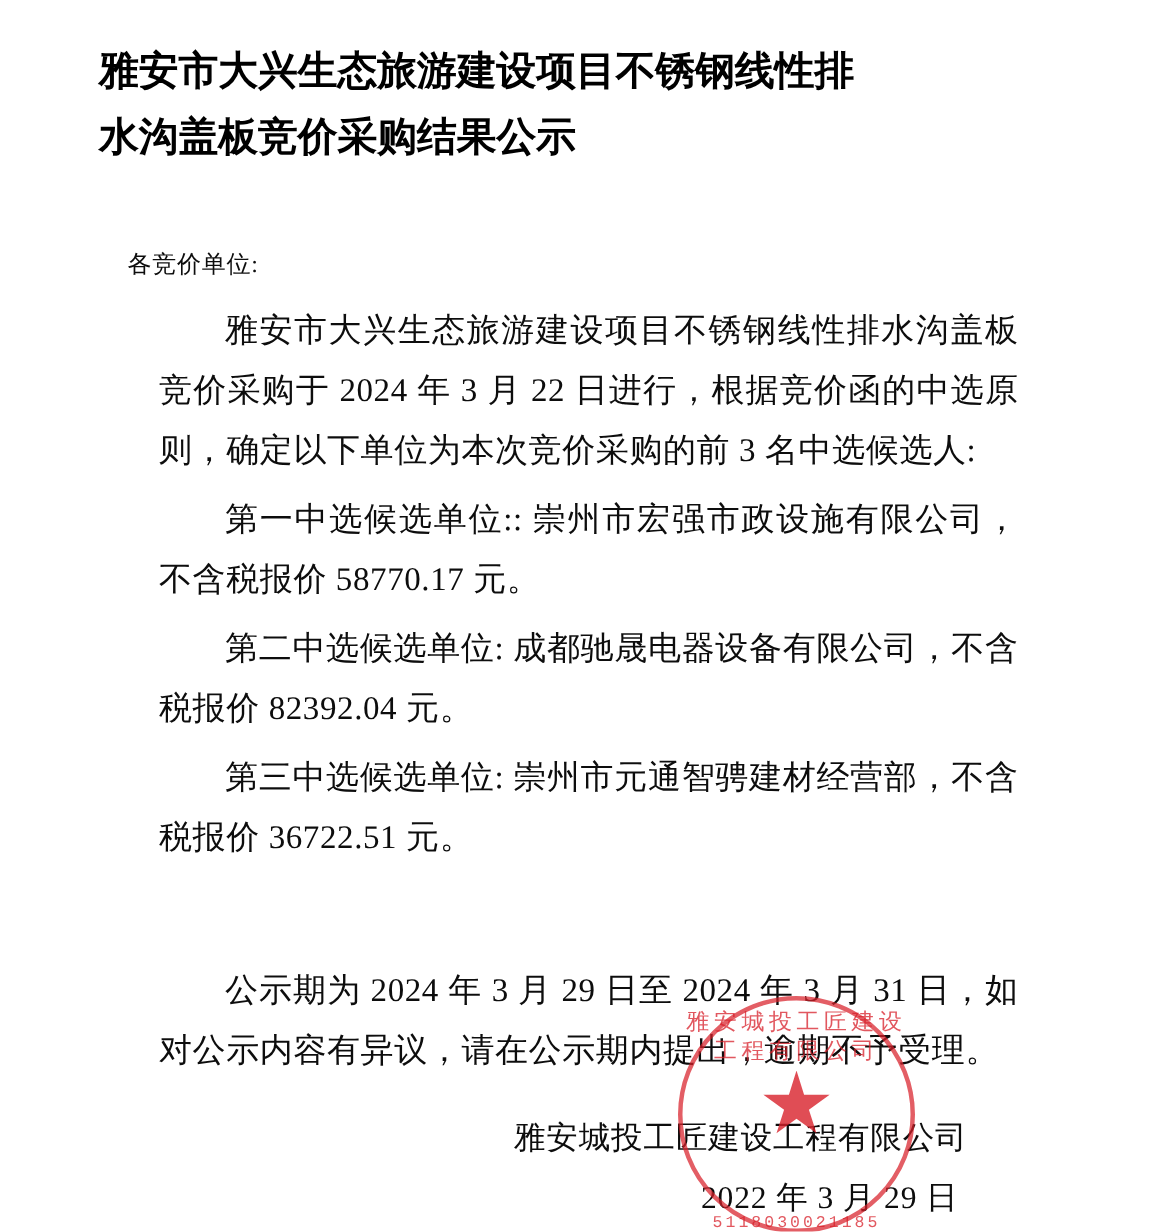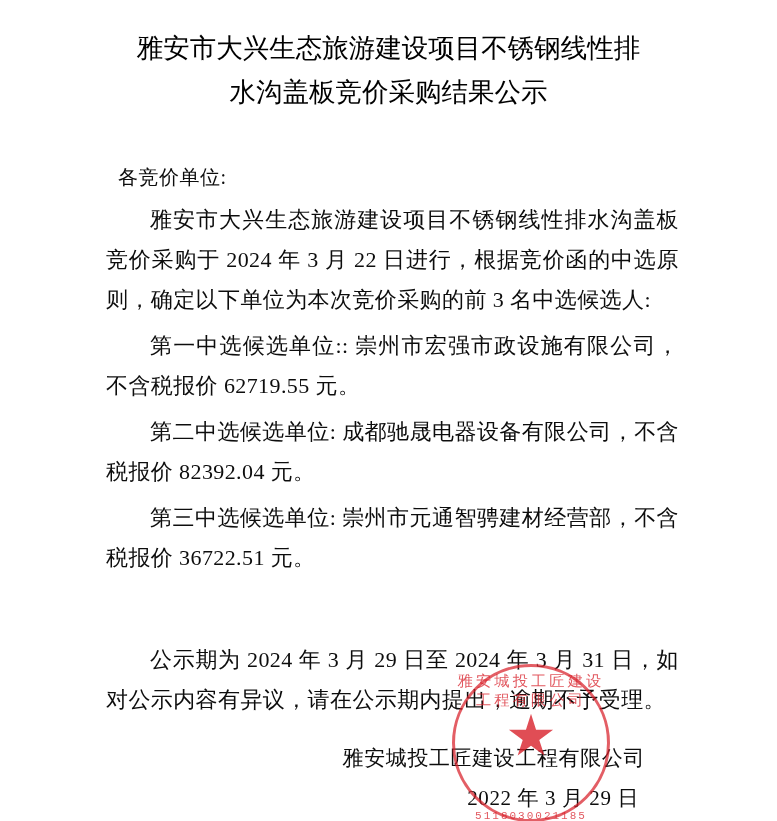--- a/index.html
+++ b/index.html
@@ -16,37 +16,36 @@
   }
   .page {
     position: relative;
     width: 777px;
     height: 821px;
     box-sizing: border-box;
     padding: 18px 62px 0 62px;
   }
   .doc-title {
     font-family: "DejaVu Sans", "Liberation Sans", sans-serif;
-    font-weight: normal;
+    font-weight: bold;
     font-size: 26.5px;
     line-height: 44px;
-    text-align: center;
     letter-spacing: 0px;
     color: #000000;
     margin: 8px 0 0 0;
     padding: 0 4px;
   }
   .doc-title .line2 {
     display: block;
   }
   .salutation {
-    font-size: 20px;
+    font-size: 16px;
     line-height: 34px;
     margin-top: 46px;
-    margin-left: 56px;
+    margin-left: 23px;
     letter-spacing: 0.5px;
   }
   .para {
     font-size: 22px;
     line-height: 40px;
     text-indent: 2em;
     margin: 6px 0 0 44px;
     margin-right: 36px;
     text-align: justify;
     letter-spacing: 0.4px;
@@ -124,21 +123,21 @@
 <div class="page">
 
   <div class="doc-title">
     <span class="line1">雅安市大兴生态旅游建设项目不锈钢线性排</span>
     <span class="line2">水沟盖板竞价采购结果公示</span>
   </div>
 
   <div class="salutation">各竞价单位:</div>
 
   <p class="para">雅安市大兴生态旅游建设项目不锈钢线性排水沟盖板竞价采购于 2024 年 3 月 22 日进行，根据竞价函的中选原则，确定以下单位为本次竞价采购的前 3 名中选候选人:</p>
-  <p class="para">第一中选候选单位::  崇州市宏强市政设施有限公司，不含税报价 62719.55 元。</p>
+  <p class="para">第一中选候选单位::  崇州市宏强市政设施有限公司，不含税报价 58770.17 元。</p>
   <p class="para">第二中选候选单位:  成都驰晟电器设备有限公司，不含税报价 82392.04 元。</p>
   <p class="para">第三中选候选单位:  崇州市元通智骋建材经营部，不含税报价 36722.51 元。</p>
   <p class="para gap-top">公示期为 2024 年 3 月 29 日至 2024 年 3 月 31 日，如对公示内容有异议，请在公示期内提出，逾期不予受理。</p>
 
   <div class="sign-block">
     <span class="sign-line">雅安城投工匠建设工程有限公司</span>
     <span class="sign-date">2022 年 3 月  29 日</span>
   </div>
 
   <div class="seal">

